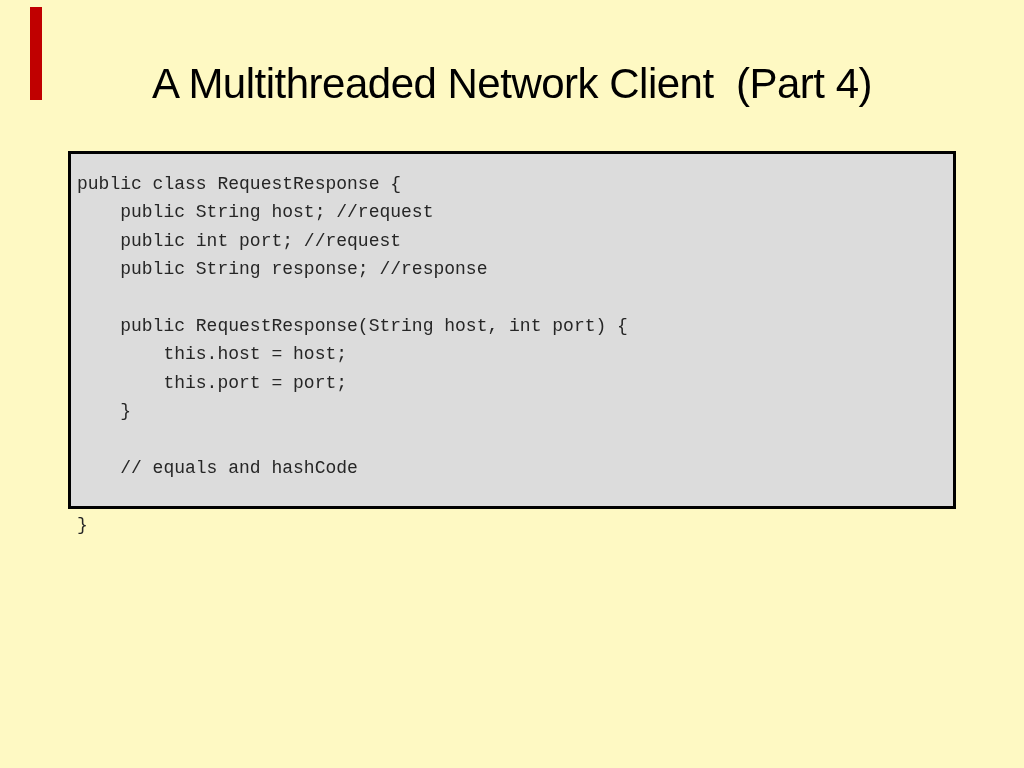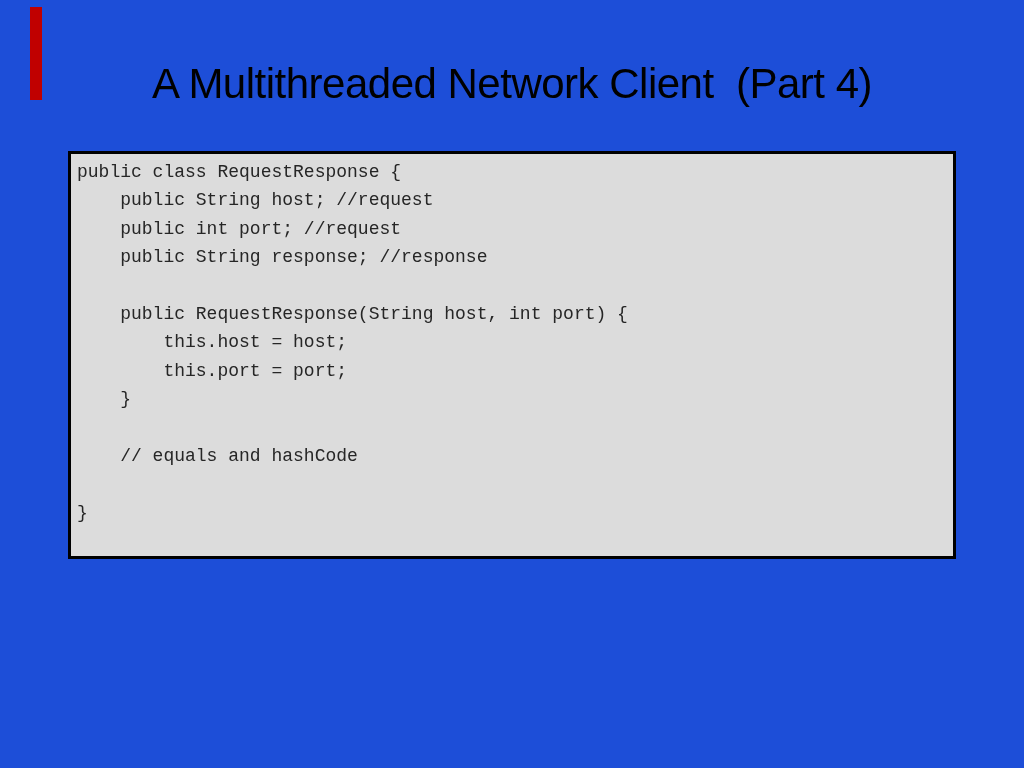--- a/index.html
+++ b/index.html
@@ -10,21 +10,21 @@
     width: 1024px;
     height: 768px;
     background: #ffffff;
     position: relative;
     overflow: hidden;
     font-family: "Liberation Sans", sans-serif;
   }
   .slide {
     position: absolute;
     inset: 0;
-    background: #1d4ed8;
+    background: #fef9c3;
   }
   .ribbon {
     position: absolute;
     left: 30px;
     top: 7px;
     width: 12px;
     height: 93px;
     background: #c00000;
   }
   .slide-title {
@@ -40,25 +40,25 @@
     letter-spacing: -0.5px;
     line-height: 1.25;
     color: #000000;
     white-space: pre;
   }
   .code-box {
     position: absolute;
     left: 68px;
     top: 151px;
     width: 888px;
-    height: 408px;
+    height: 358px;
     box-sizing: border-box;
     border: 3px solid #000000;
     background: #dcdcdc;
-    padding: 4px 8px 10px 6px;
+    padding: 16px 8px 10px 6px;
   }
   .code-text {
     margin: 0;
     font-family: "Liberation Mono", "DejaVu Sans Mono", monospace;
     font-size: 18px;
     line-height: 28.4px;
     color: #262626;
     white-space: pre;
   }
 </style>

